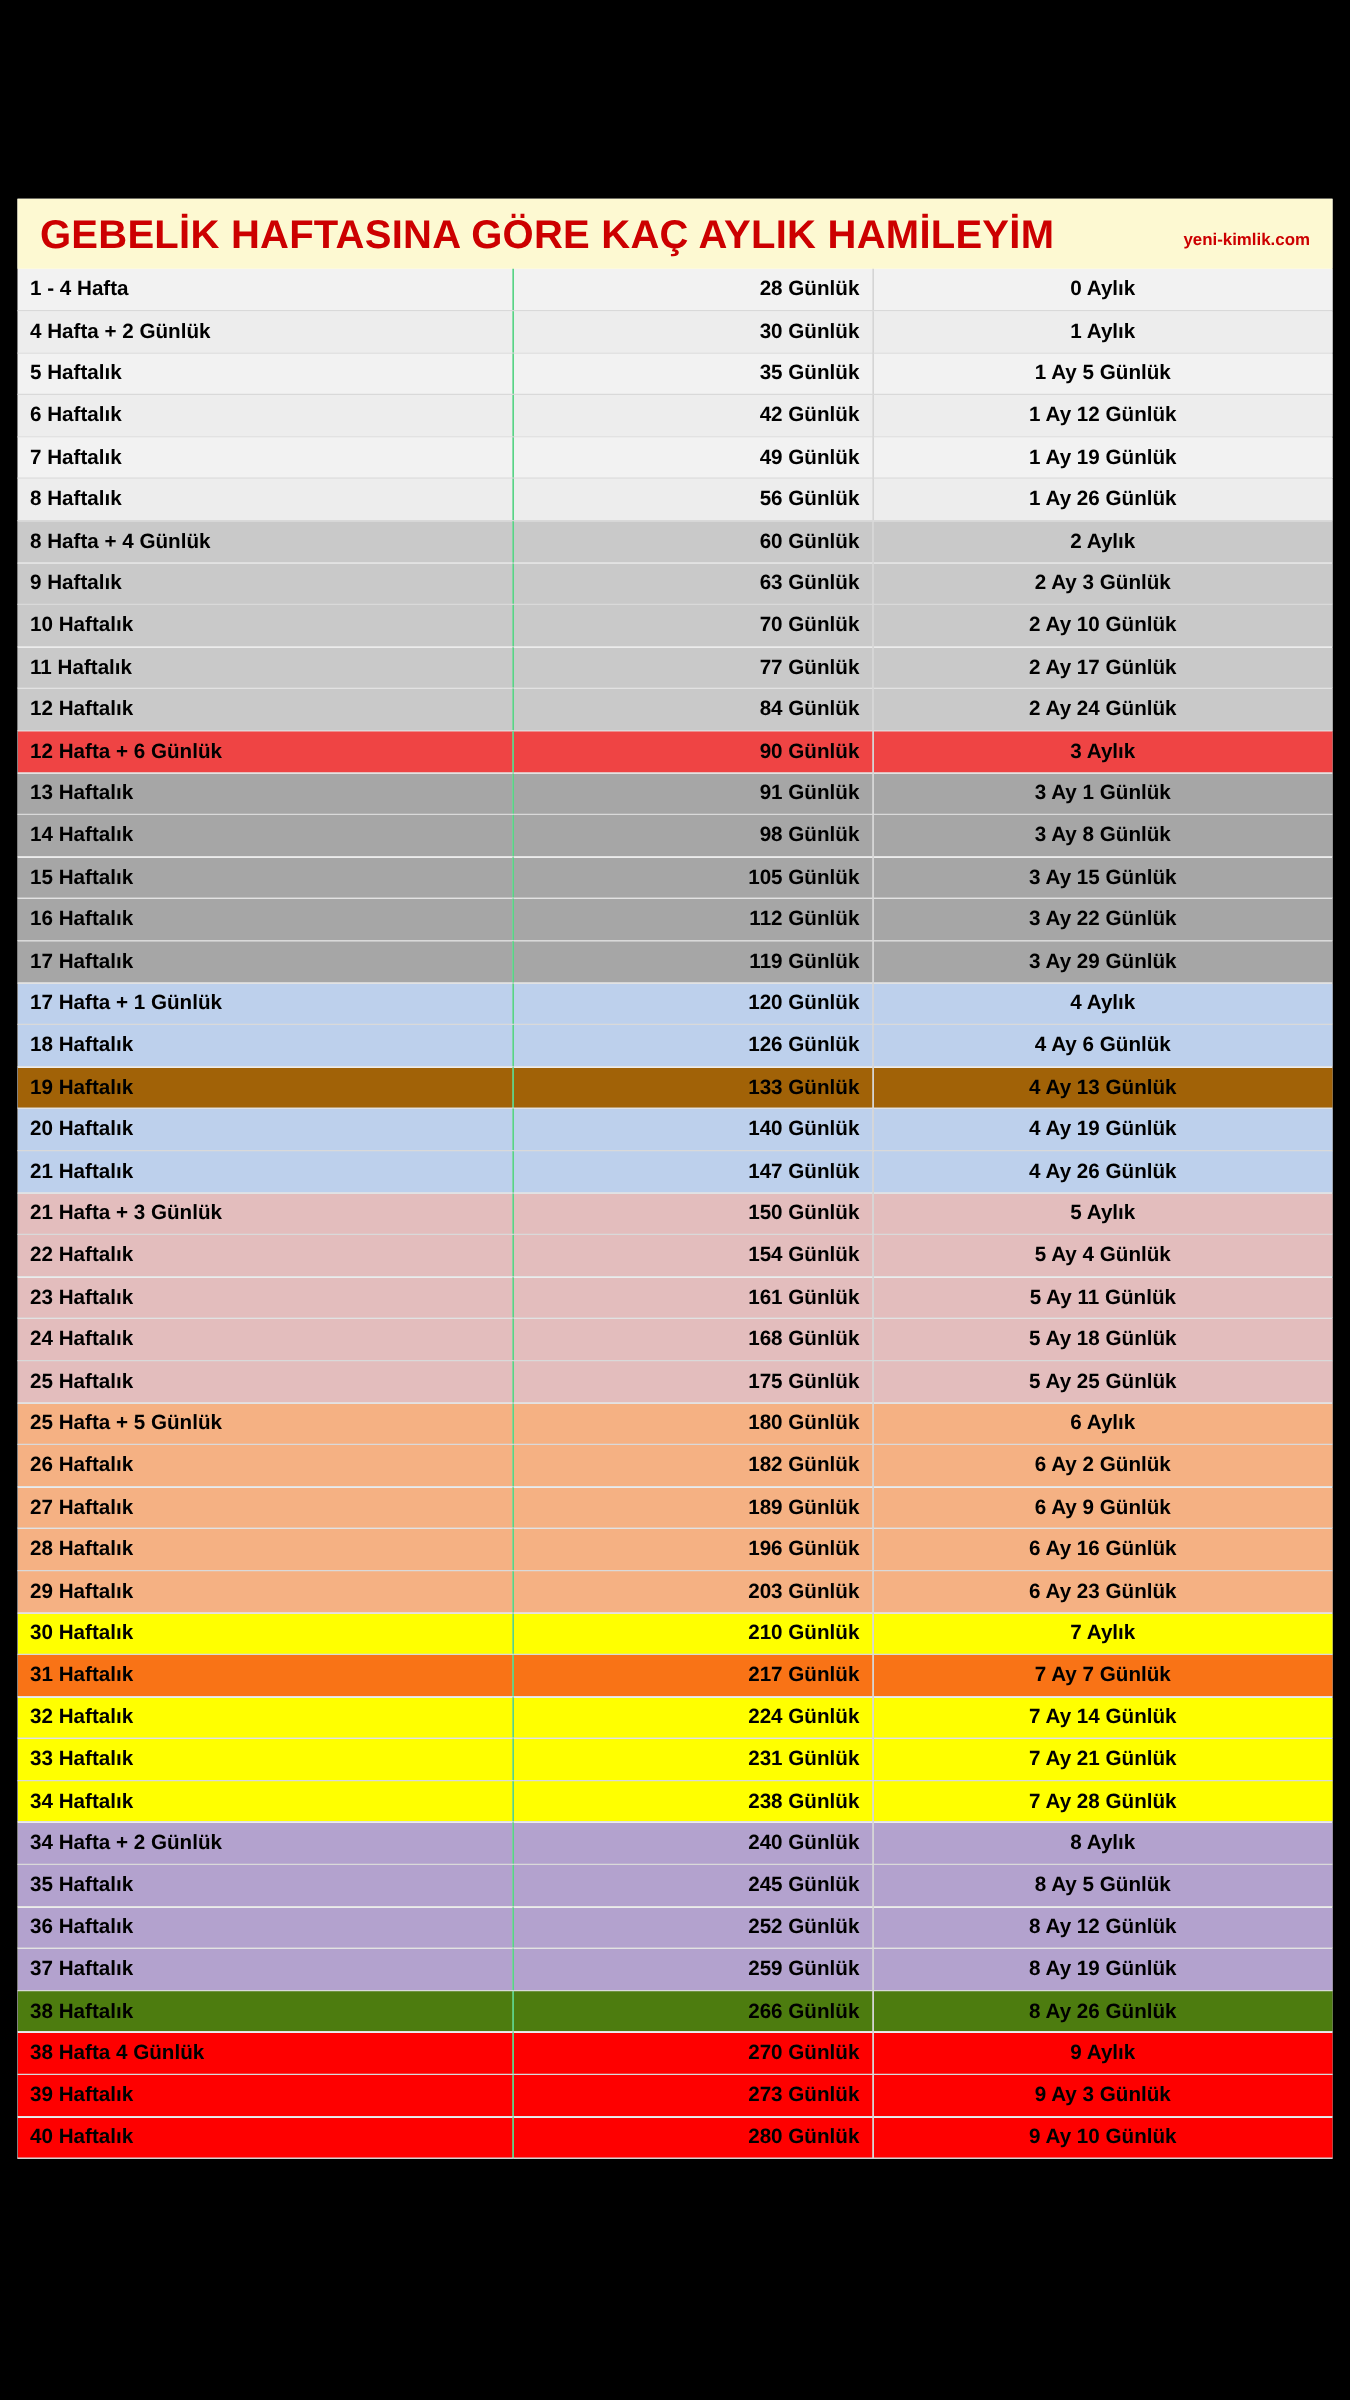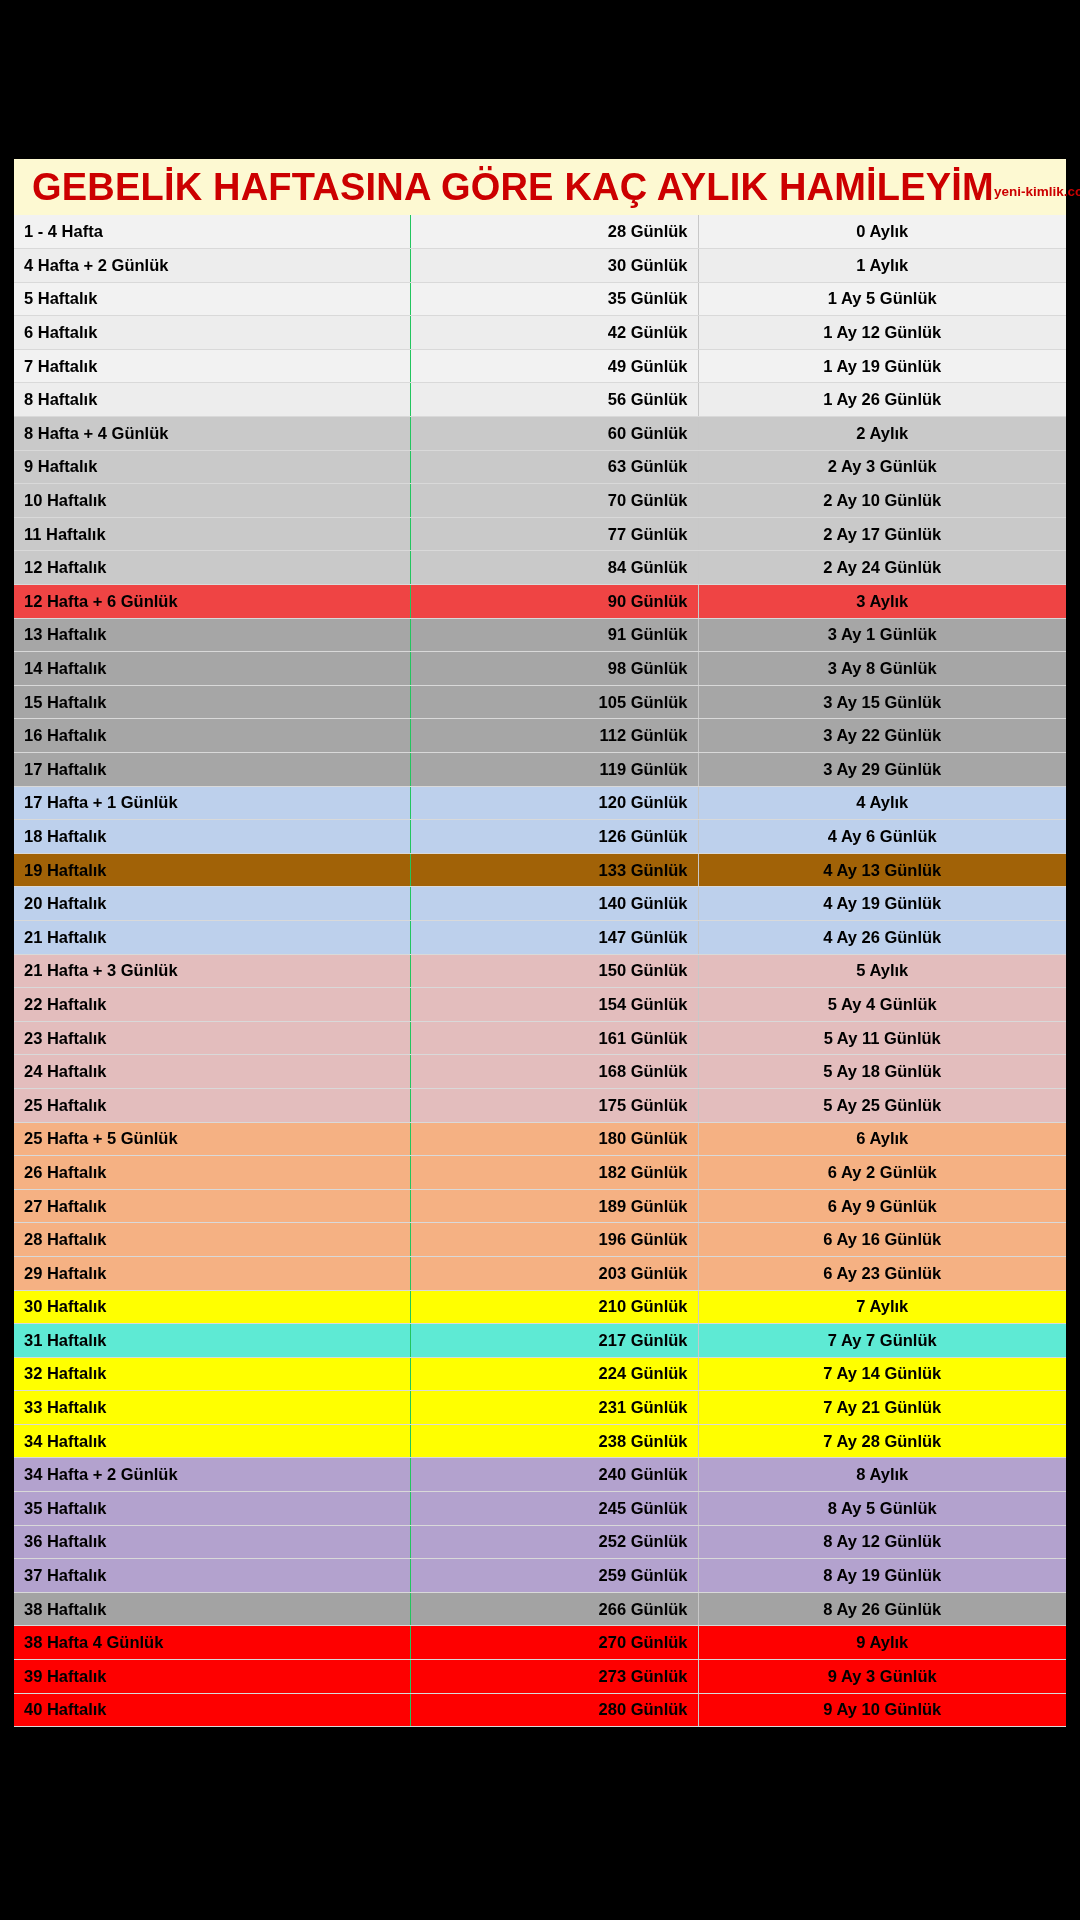--- a/index.html
+++ b/index.html
@@ -31,21 +31,21 @@
   .title-bar {
     height: 56px;
     background: #fdf9d2;
     display: flex;
     align-items: center;
     padding: 0 10px 0 18px;
     box-sizing: border-box;
   }
   .title-text {
     color: #cc0000;
-    font-size: 38px;
+    font-size: 32px;
     font-weight: bold;
     letter-spacing: 0.2px;
     white-space: nowrap;
     flex: 1 1 auto;
   }
   .title-credit {
     color: #cc0000;
     font-size: 13.5px;
     font-weight: bold;
     white-space: nowrap;
@@ -255,21 +255,21 @@
           <tr style="background: rgb(245, 177, 131); padding-left: 36px;">
             <td class="c-week">29 Haftalık</td>
             <td class="c-days">203 Günlük</td>
             <td class="c-months">6 Ay 23 Günlük</td>
           </tr>
           <tr style="background: rgb(255, 255, 0);">
             <td class="c-week">30 Haftalık</td>
             <td class="c-days">210 Günlük</td>
             <td class="c-months">7 Aylık</td>
           </tr>
-          <tr style="background: #5eead4; margin-top: 16px;">
+          <tr style="background: #f97316; margin-top: 16px;">
             <td class="c-week">31 Haftalık</td>
             <td class="c-days">217 Günlük</td>
             <td class="c-months">7 Ay 7 Günlük</td>
           </tr>
           <tr style="background: rgb(255, 255, 0);">
             <td class="c-week">32 Haftalık</td>
             <td class="c-days">224 Günlük</td>
             <td class="c-months">7 Ay 14 Günlük</td>
           </tr>
           <tr style="background: rgb(255, 255, 0);">
@@ -295,21 +295,21 @@
           <tr style="background: rgb(179, 162, 206);">
             <td class="c-week">36 Haftalık</td>
             <td class="c-days">252 Günlük</td>
             <td class="c-months">8 Ay 12 Günlük</td>
           </tr>
           <tr style="background: rgb(179, 162, 206);">
             <td class="c-week">37 Haftalık</td>
             <td class="c-days">259 Günlük</td>
             <td class="c-months">8 Ay 19 Günlük</td>
           </tr>
-          <tr style="background: #a3a3a3;">
+          <tr style="background: #4d7c0f;">
             <td class="c-week">38 Haftalık</td>
             <td class="c-days">266 Günlük</td>
             <td class="c-months">8 Ay 26 Günlük</td>
           </tr>
           <tr style="background: rgb(254, 0, 0);">
             <td class="c-week">38 Hafta 4 Günlük</td>
             <td class="c-days">270 Günlük</td>
             <td class="c-months">9 Aylık</td>
           </tr>
           <tr style="background: rgb(254, 0, 0);">

